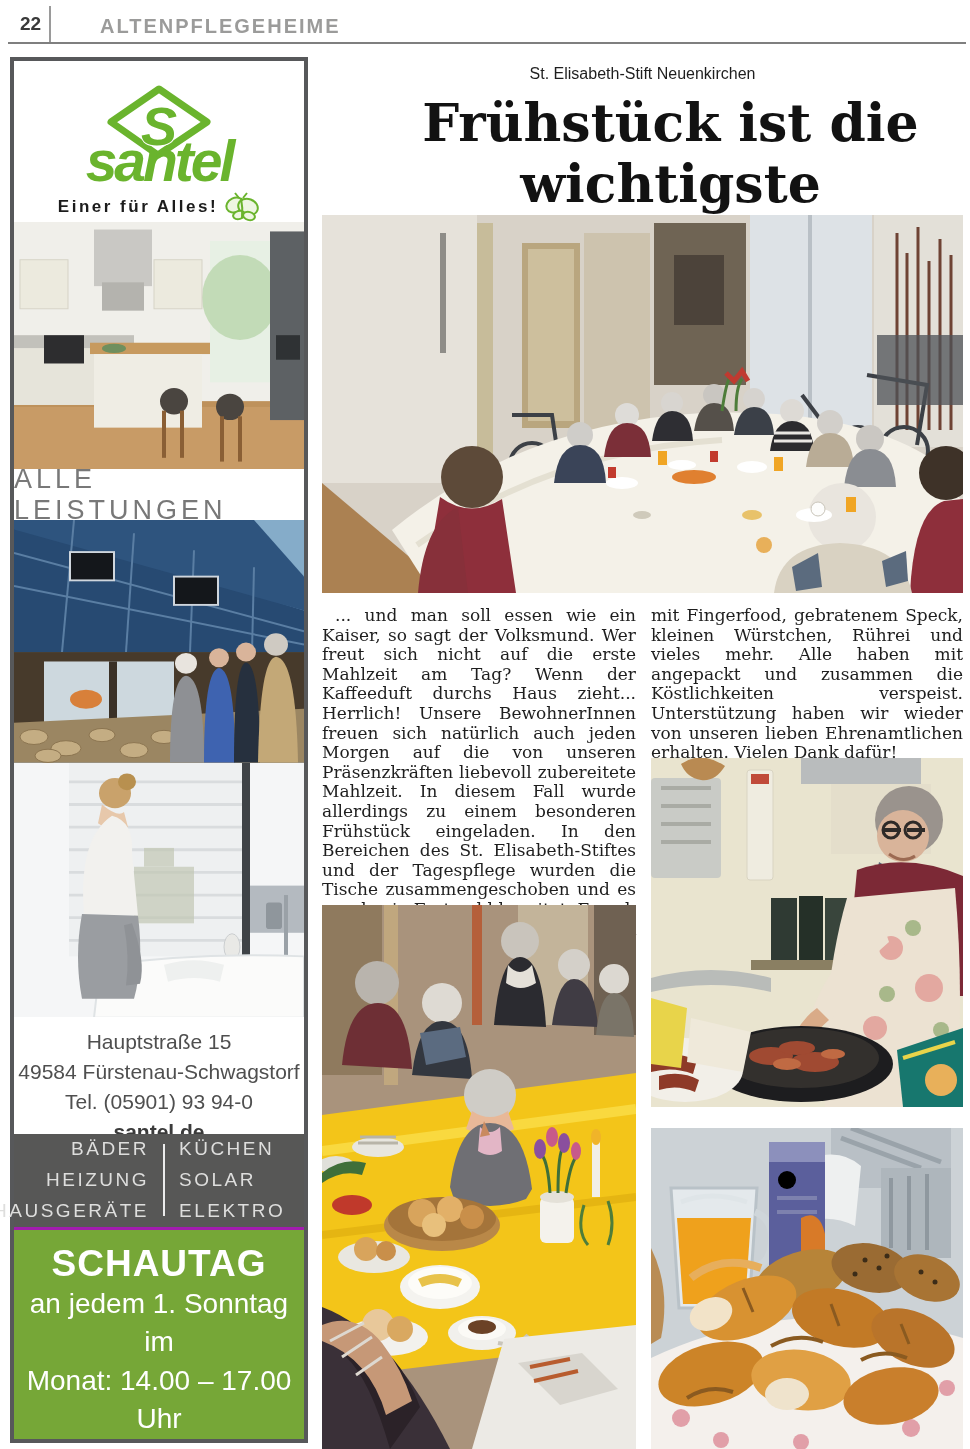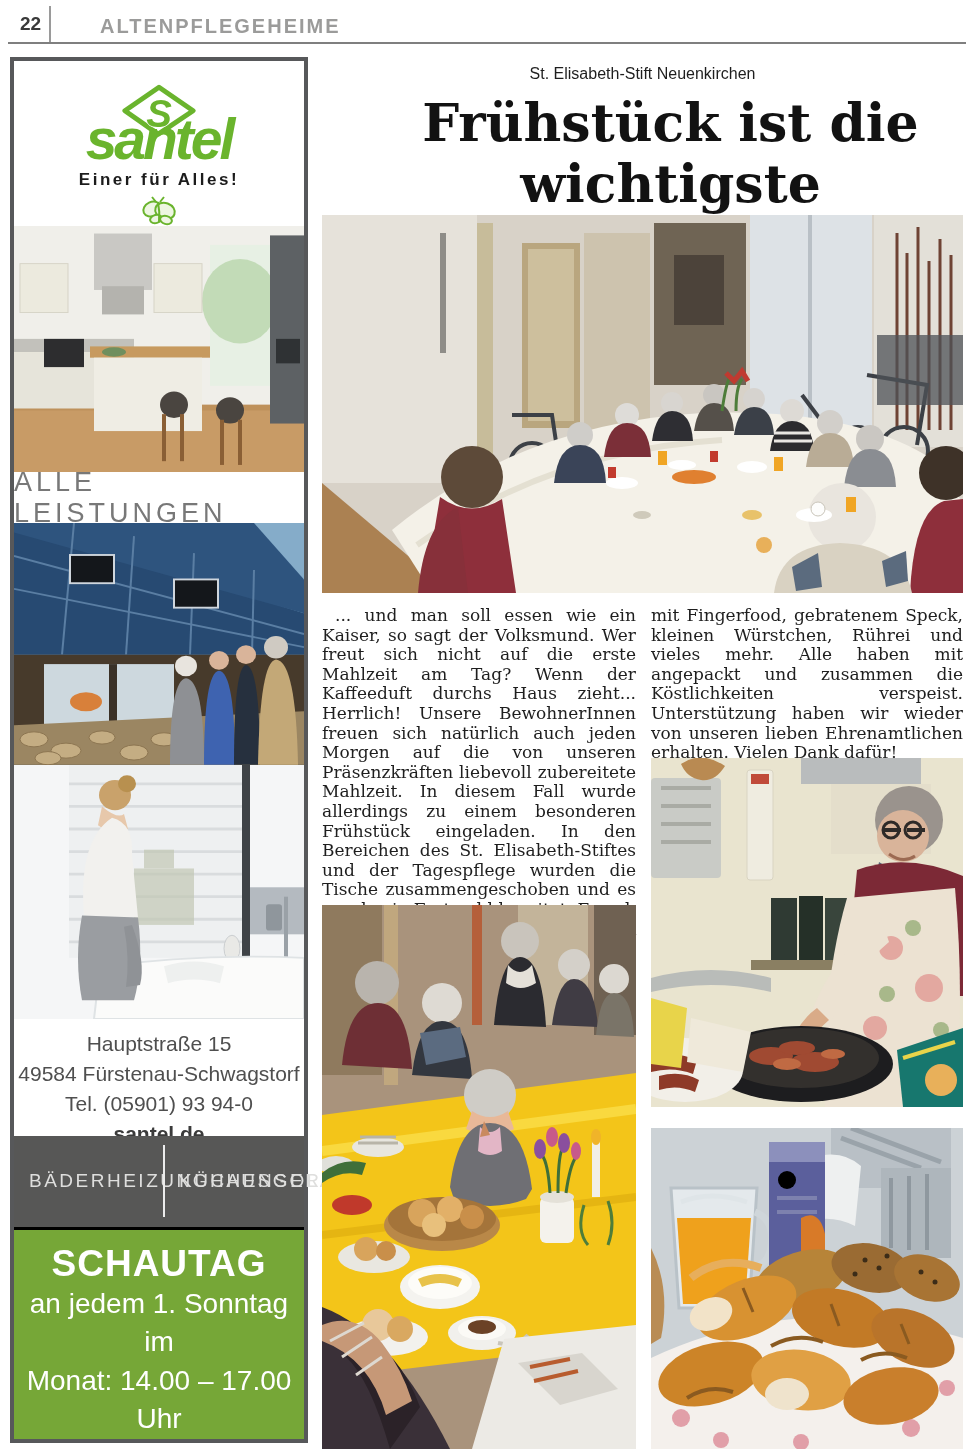--- a/index.html
+++ b/index.html
@@ -13,40 +13,40 @@
                  letter-spacing:2px;color:#9b9b9a;margin-left:24px;}
   .head-rule{position:absolute;left:8px;top:42px;width:958px;height:2px;background:#7f7f7f;}
 
   
   .ad{position:absolute;left:10px;top:57px;width:290px;height:1378px;border:4px solid #57585a;
       background:#fff;display:flex;flex-direction:column;}
   .ad-logo{height:165px;display:flex;flex-direction:column;align-items:center;justify-content:flex-start;}
   .ad-logo svg.diamond{margin-top:22px;}
   .wordmark{font-size:57px;font-weight:bold;font-style:italic;color:#6ab42d;letter-spacing:-3px;
             line-height:1;margin-top:-26px;}
-  .tagline-row{display:flex;align-items:center;gap:6px;margin-top:2px;flex-direction:column;}
+  .tagline-row{display:flex;align-items:center;gap:6px;margin-top:2px;}
   .tagline{font-size:17px;font-weight:bold;letter-spacing:2.5px;color:#1c1c1c;}
   .ad-photo{position:relative;overflow:hidden;}
   .ad-photo svg{display:block;width:100%;height:100%;}
   .p-kitchen{height:262px;}
   .p-solar{height:257px;}
   .p-bath{height:270px;}
   .ad-band{height:51px;display:flex;align-items:center;justify-content:center;
            font-size:27px;color:#787878;letter-spacing:4px;font-weight:400;}
   .ad-band.b2{height:53px;}
   .ad-address{height:117px;text-align:center;font-size:21px;color:#4f4f4f;line-height:1.42;
               padding-top:10px;box-sizing:border-box;}
   .ad-address .web{font-weight:bold;color:#3b3b3b;}
   .ad-services{height:96px;background:#575756;display:flex;align-items:center;justify-content:center;}
-  .svc-col{display:flex;flex-direction:row;font-size:19px;letter-spacing:2.5px;color:#dededd;
+  .svc-col{display:flex;flex-direction:column;font-size:19px;letter-spacing:2.5px;color:#dededd;
            line-height:1.62;}
   .svc-col.left{align-items:flex-end;width:120px;}
   .svc-col.right{align-items:flex-start;width:110px;}
   .svc-divider{width:2px;height:72px;background:#ececec;margin:0 14px;}
-  .ad-green{flex:1;background:#76a737;border-top:3px solid #000000;text-align:center;color:#fff;}
+  .ad-green{flex:1;background:#76a737;border-top:3px solid #a21caf;text-align:center;color:#fff;}
   .schautag-title{font-size:37px;font-weight:bold;letter-spacing:1px;margin-top:13px;}
   .schautag-line{font-size:28px;line-height:1.38;}
 
   
   .kicker{position:absolute;left:322px;top:65px;width:641px;text-align:center;
           font-size:16px;color:#1e1e1e;}
   .headline{position:absolute;left:322px;top:93px;width:641px;text-align:center;
             font-family:"DejaVu Serif",serif;font-weight:700;font-size:52px;line-height:1.17;
             color:#121212;margin-left:28px;}
   .photo{position:absolute;overflow:hidden;}

